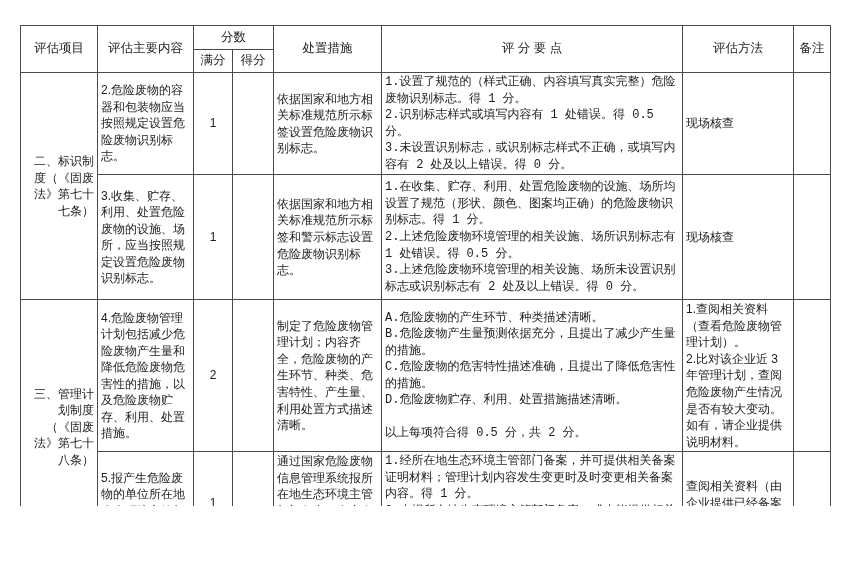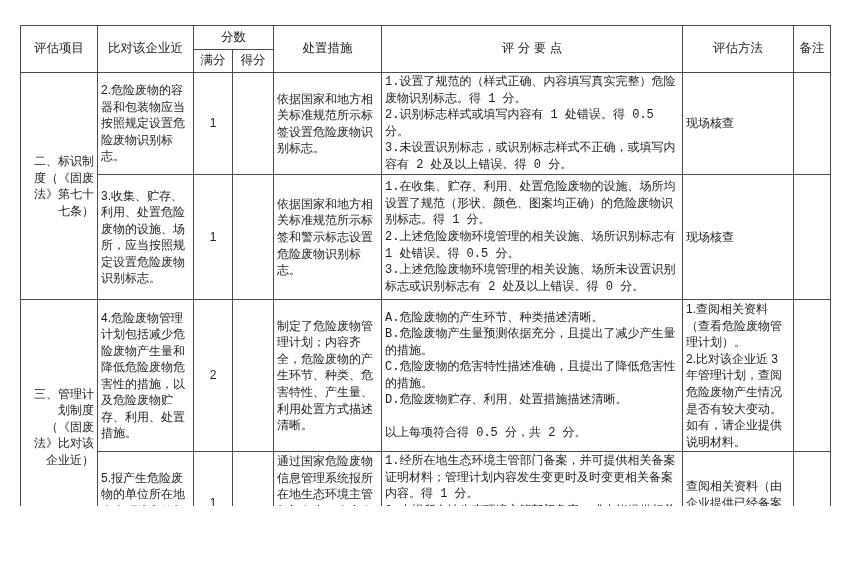--- a/index.html
+++ b/index.html
@@ -83,21 +83,21 @@
       <col style="width:41px">
       <col style="width:108px">
       <col style="width:301px">
       <col style="width:111px">
       <col style="width:37px">
     </colgroup>
 
     <tbody>
         <tr style="height:24px">
       <th rowspan="2">评估项目</th>
-      <th rowspan="2">比对该企业近</th>
+      <th rowspan="2">评估主要内容</th>
       <th colspan="2">分数</th>
       <th rowspan="2">处置措施</th>
       <th rowspan="2">评   分   要   点</th>
       <th rowspan="2">评估方法</th>
       <th rowspan="2">备注</th>
     </tr>
     <tr style="height:23px">
       <th>满分</th>
       <th>得分</th>
     </tr>
@@ -121,21 +121,21 @@
       <td class="score"></td>
       <td class="standard">依据国家和地方相关标准规范所示标签和警示标志设置危险废物识别标志。</td>
       <td class="points">1.在收集、贮存、利用、处置危险废物的设施、场所均设置了规范（形状、颜色、图案均正确）的危险废物识别标志。得 1 分。
 2.上述危险废物环境管理的相关设施、场所识别标志有 1 处错误。得 0.5 分。
 3.上述危险废物环境管理的相关设施、场所未设置识别标志或识别标志有 2 处及以上错误。得 0 分。</td>
       <td class="method">现场核查</td>
       <td class="score"></td>
     </tr>
 
     <tr style="height:140px">
-      <td class="category" rowspan="2">三、管理计划制度（《固废法》比对该企业近）</td>
+      <td class="category" rowspan="2">三、管理计划制度（《固废法》第七十八条）</td>
       <td class="content">4.危险废物管理计划包括减少危险废物产生量和降低危险废物危害性的措施，以及危险废物贮存、利用、处置措施。</td>
       <td class="score">2</td>
       <td class="score"></td>
       <td class="standard">制定了危险废物管理计划；内容齐全，危险废物的产生环节、种类、危害特性、产生量、利用处置方式描述清晰。</td>
       <td class="points">A.危险废物的产生环节、种类描述清晰。
 B.危险废物产生量预测依据充分，且提出了减少产生量的措施。
 C.危险废物的危害特性描述准确，且提出了降低危害性的措施。
 D.危险废物贮存、利用、处置措施描述清晰。
 
 以上每项符合得 0.5 分，共 2 分。</td>

